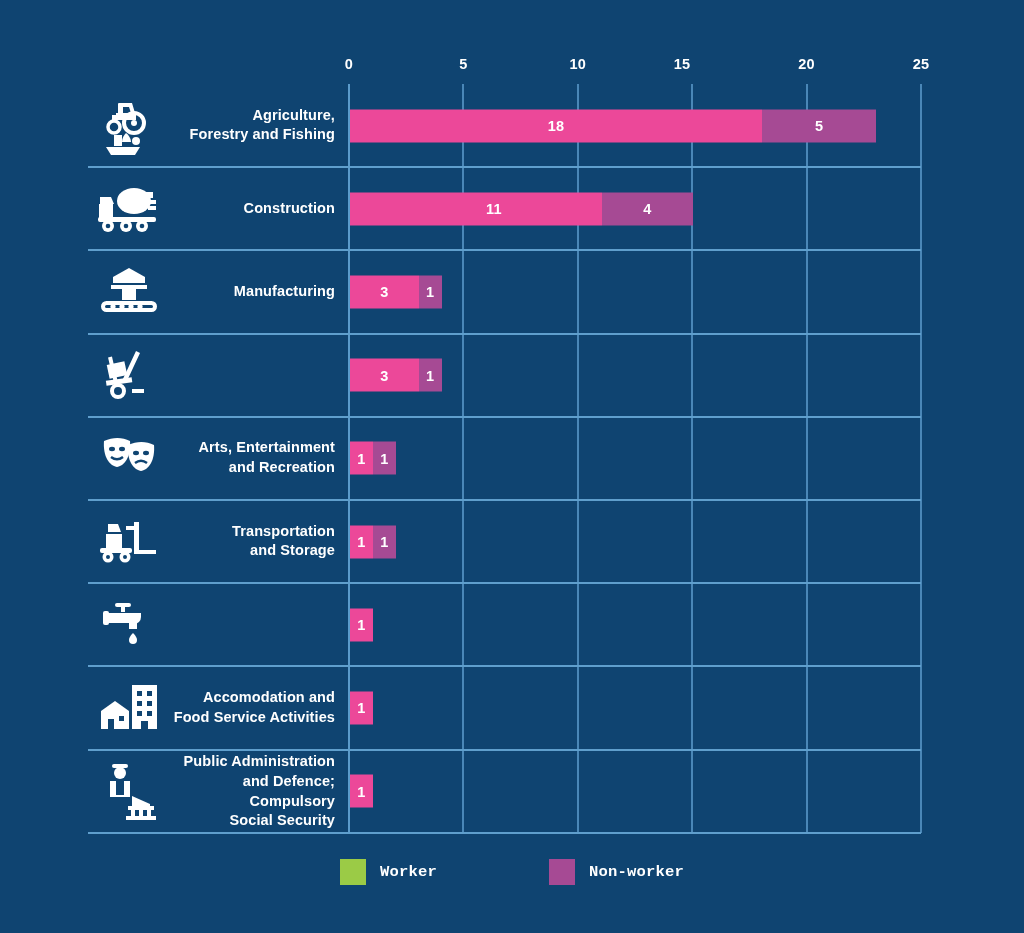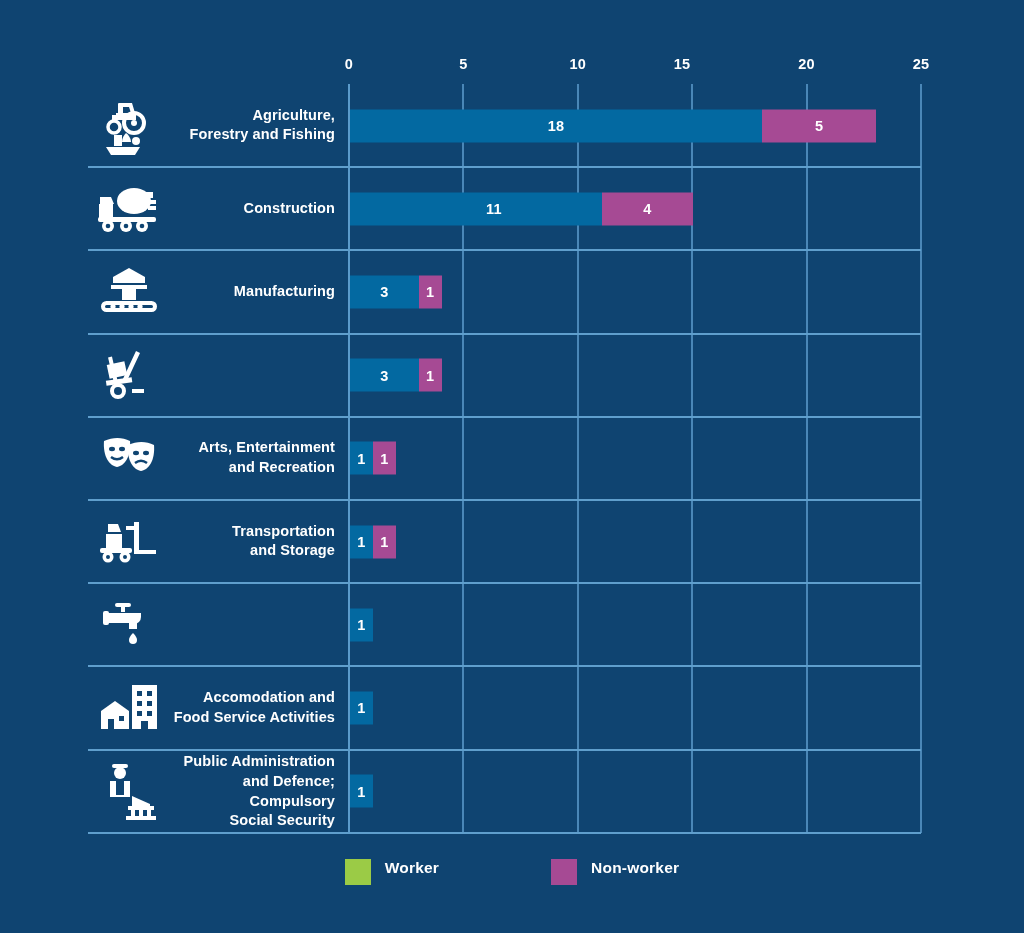--- a/index.html
+++ b/index.html
@@ -118,38 +118,39 @@
   .seg {
     display: flex;
     align-items: center;
     justify-content: center;
     color: #ffffff;
     font-size: 14.5px;
     font-weight: bold;
     letter-spacing: .2px;
     min-width: 0;
   }
-  .seg.worker { background: #0369a1; }
+  .seg.worker { background: #ec4899; }
   .seg.nonworker { background: #a64a94; }
 
   .legend {
     position: absolute;
     left: 0;
     top: 855px;
     width: 1024px;
     height: 34px;
     display: flex;
     justify-content: center;
     align-items: center;
     gap: 112px;
   }
   .legend-item {
     display: flex;
-    align-items: flex-start;
+    align-items: center;
     gap: 14px;
+    font-family: Liberation Mono, monospace;
   }
   .legend-swatch {
     width: 26px;
     height: 26px;
     display: block;
   }
   .legend-swatch.worker { background: #9bcb46; }
   .legend-swatch.nonworker { background: #a64a94; }
   .legend-label {
     color: #ffffff;

